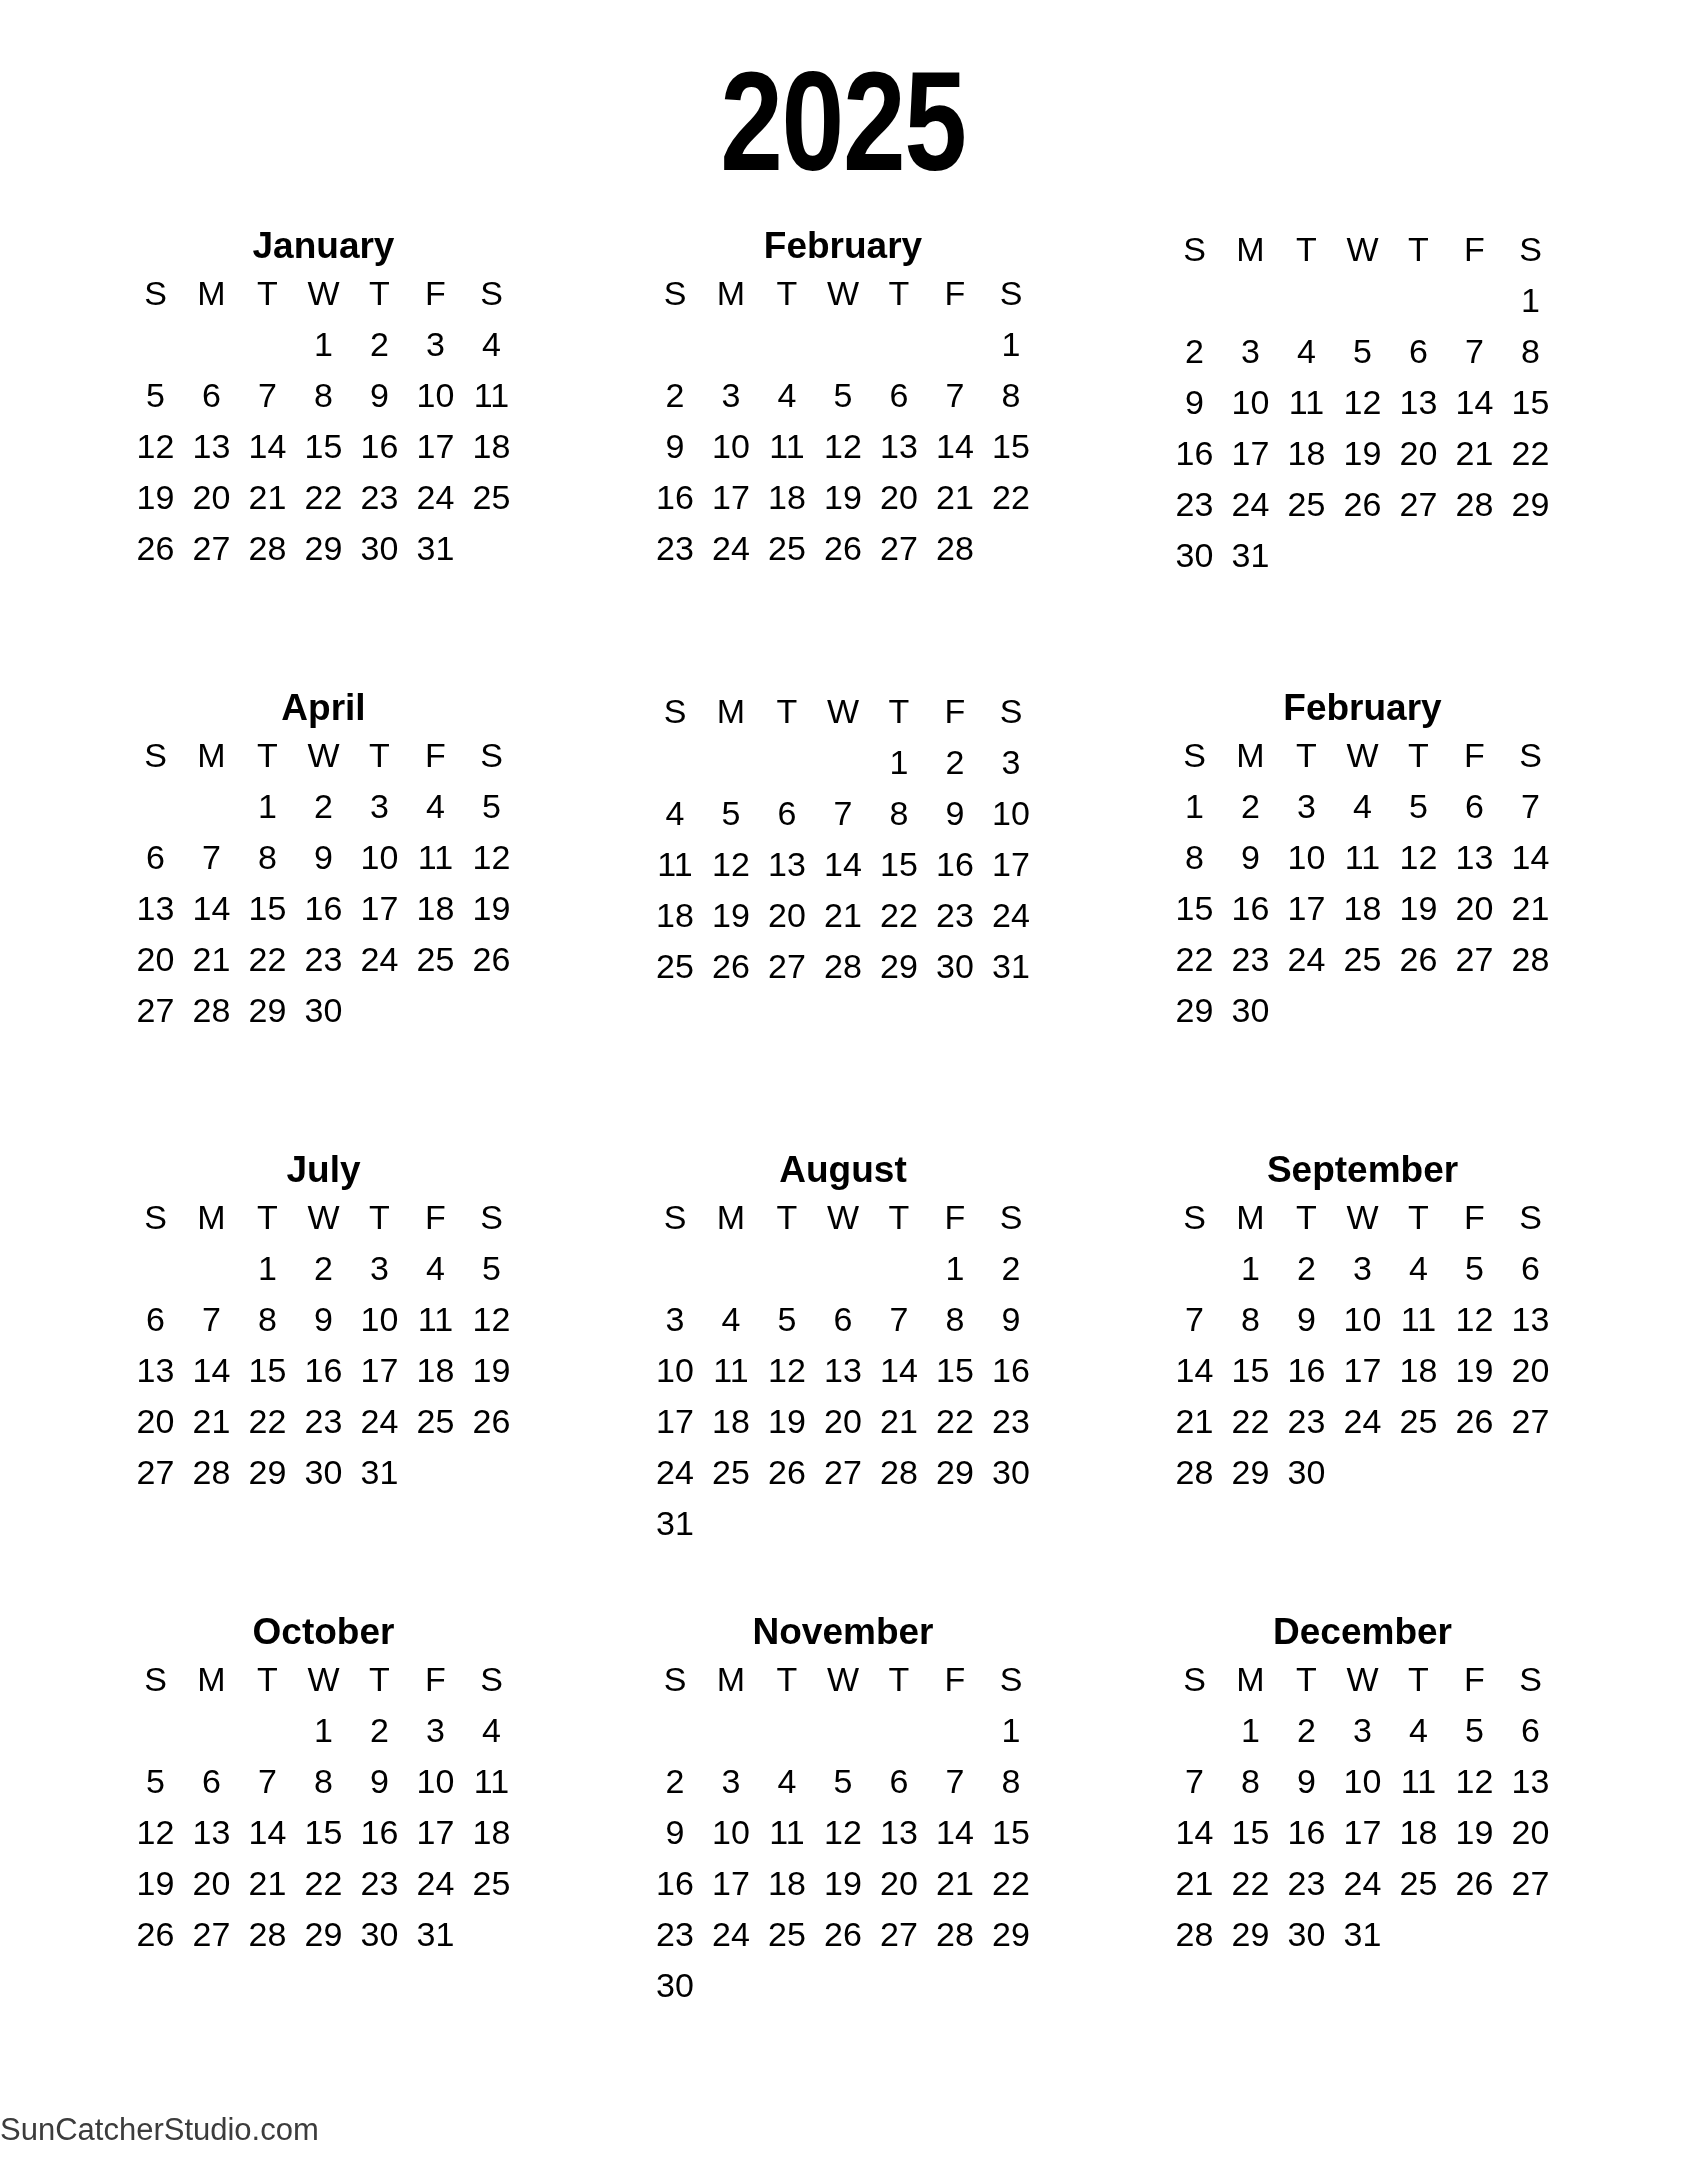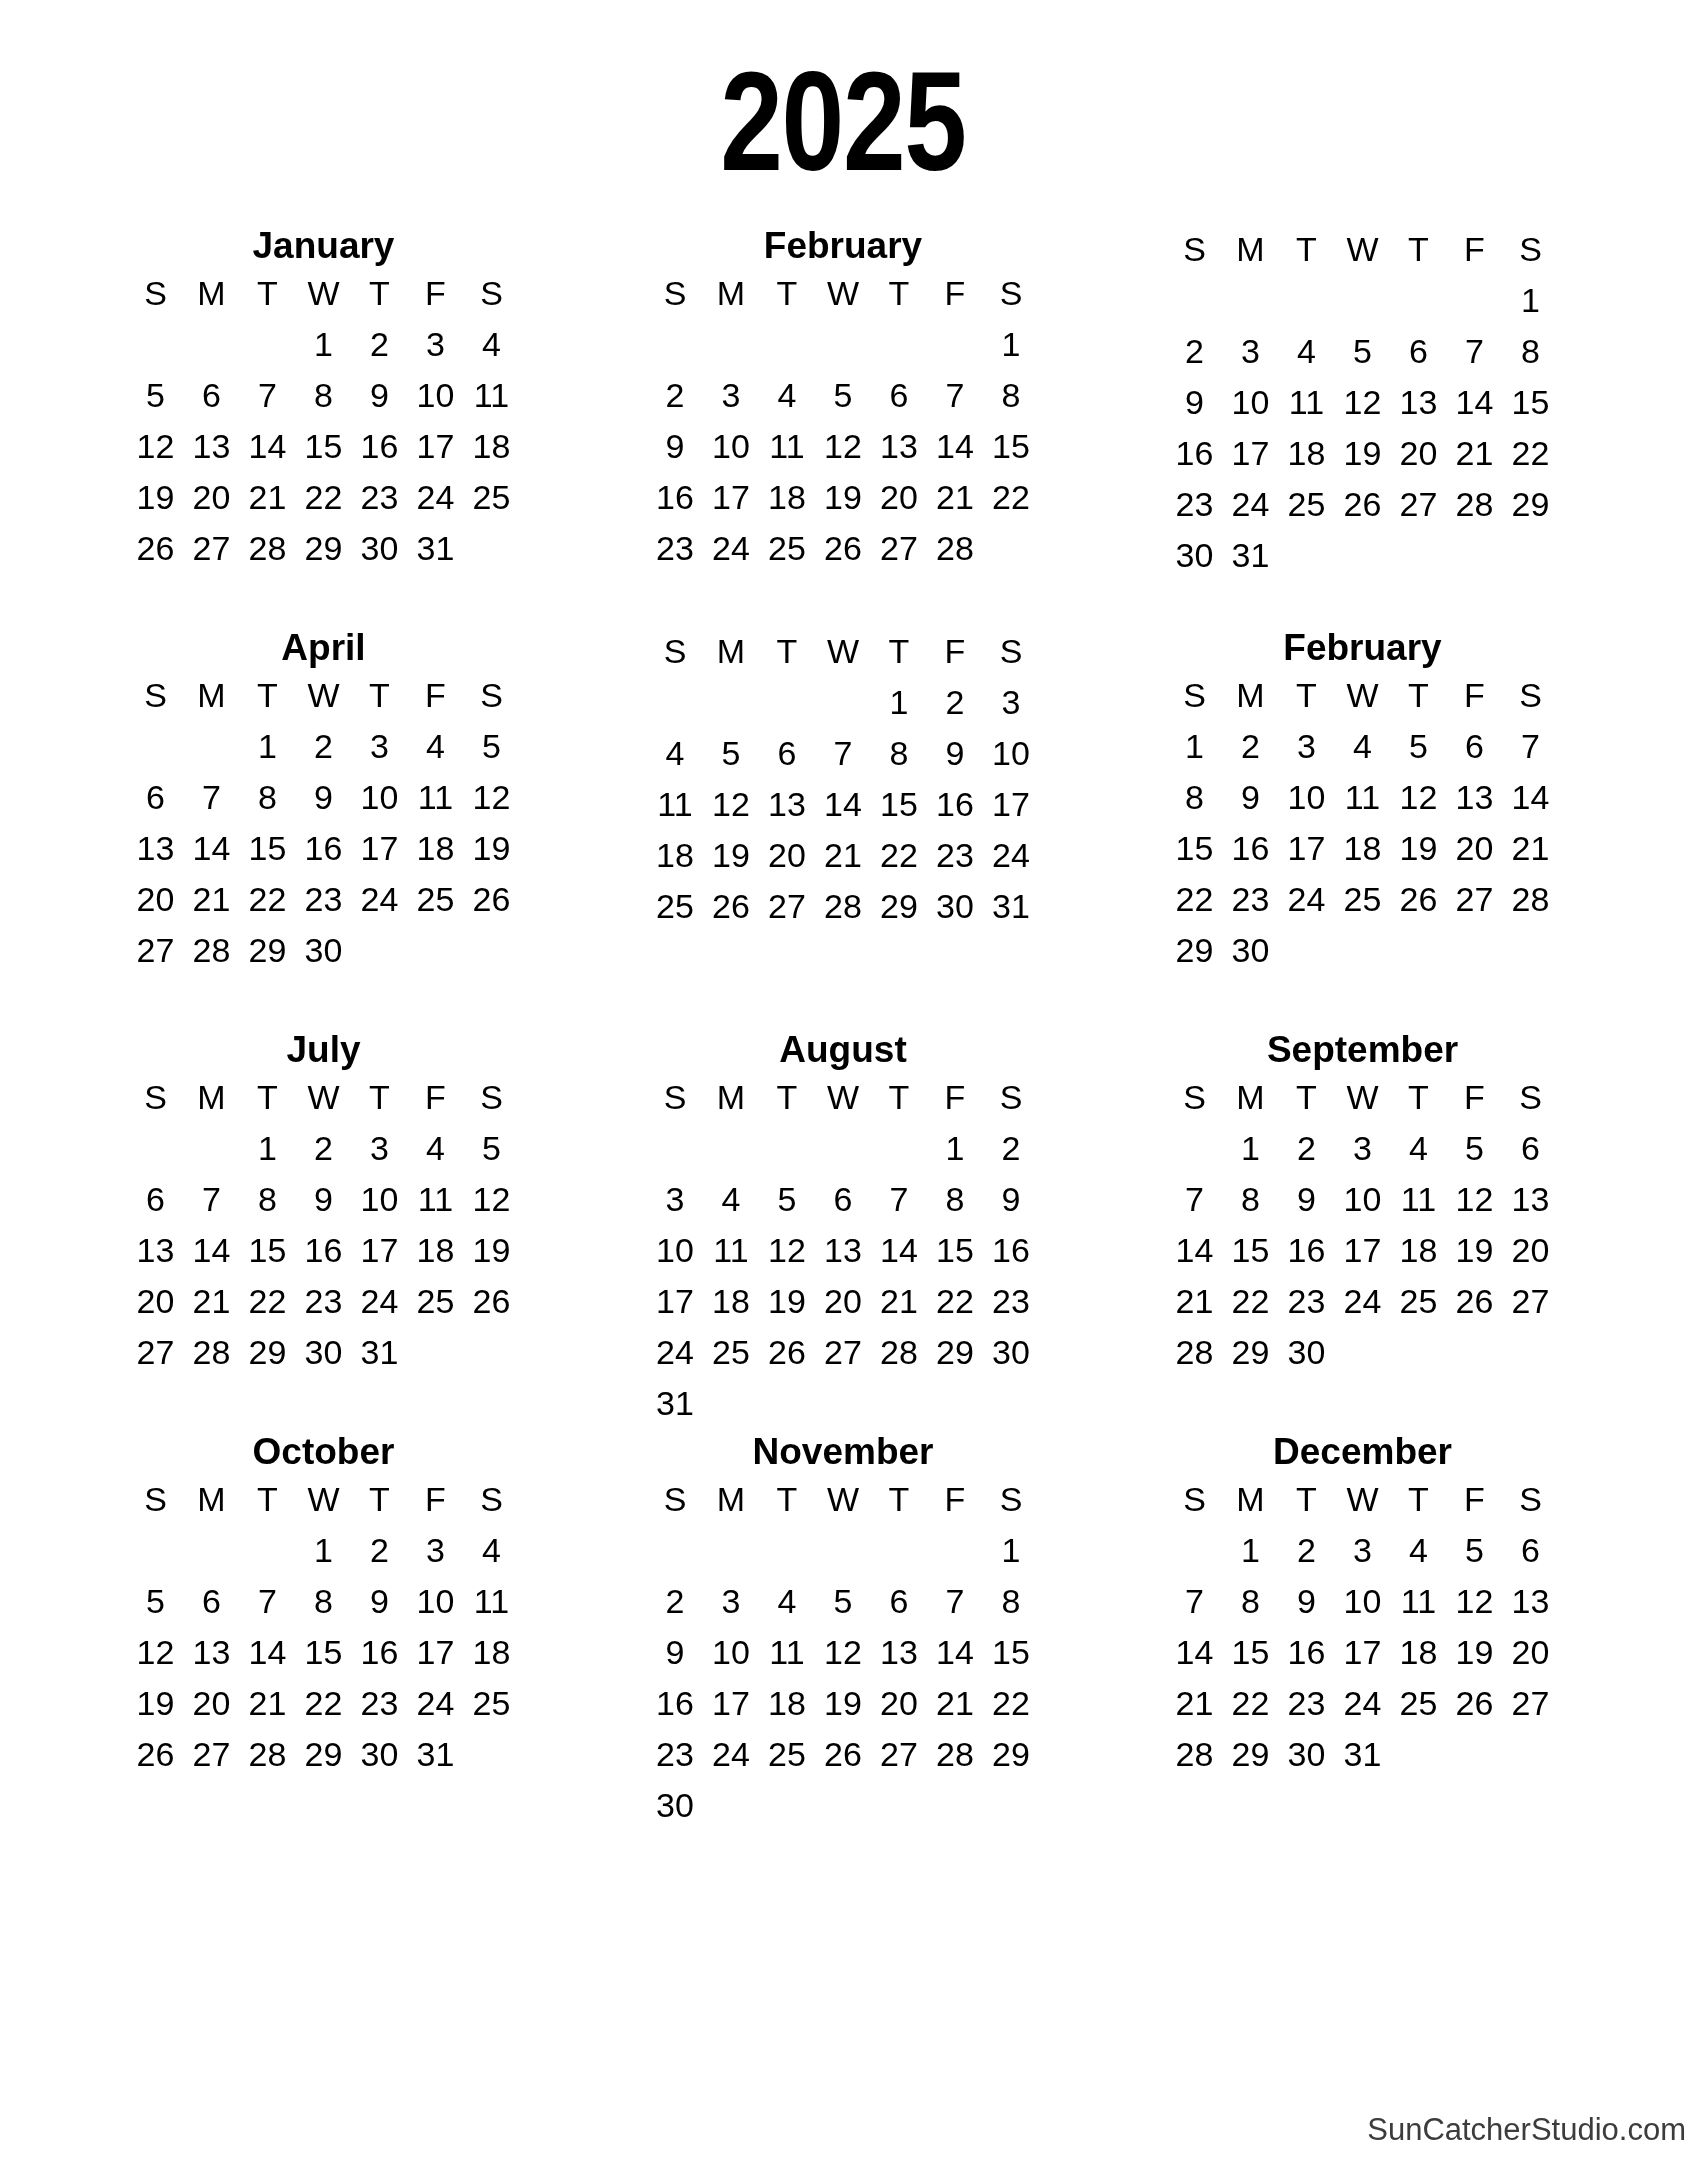--- a/index.html
+++ b/index.html
@@ -30,20 +30,21 @@
     transform: scaleX(0.8);
     letter-spacing: -1.7px;
     color: var(--text);
   }
   .months-grid {
     width: 1431px;
     margin: 32px auto 0 auto;
     display: grid;
     grid-template-columns: repeat(3, 392px);
     justify-content: space-between;
+    row-gap: 60px;
   }
   .month {
     height: 402px;
   }
   .month-title {
     margin: 0;
     font-size: 37px;
     line-height: 44px;
     font-weight: 700;
     text-align: center;
@@ -59,21 +60,21 @@
     line-height: 51px;
     text-align: center;
     color: var(--text);
     white-space: nowrap;
   }
   .site-footer {
     position: absolute;
     left: 0;
     right: 0;
     top: 2111px;
-    text-align: right;
+    text-align: left;
     font-size: 31px;
     line-height: 37px;
     color: var(--footer);
   }
 </style>
 </head>
 <body>
 
 <h1 class="year-title">2025</h1>
 

